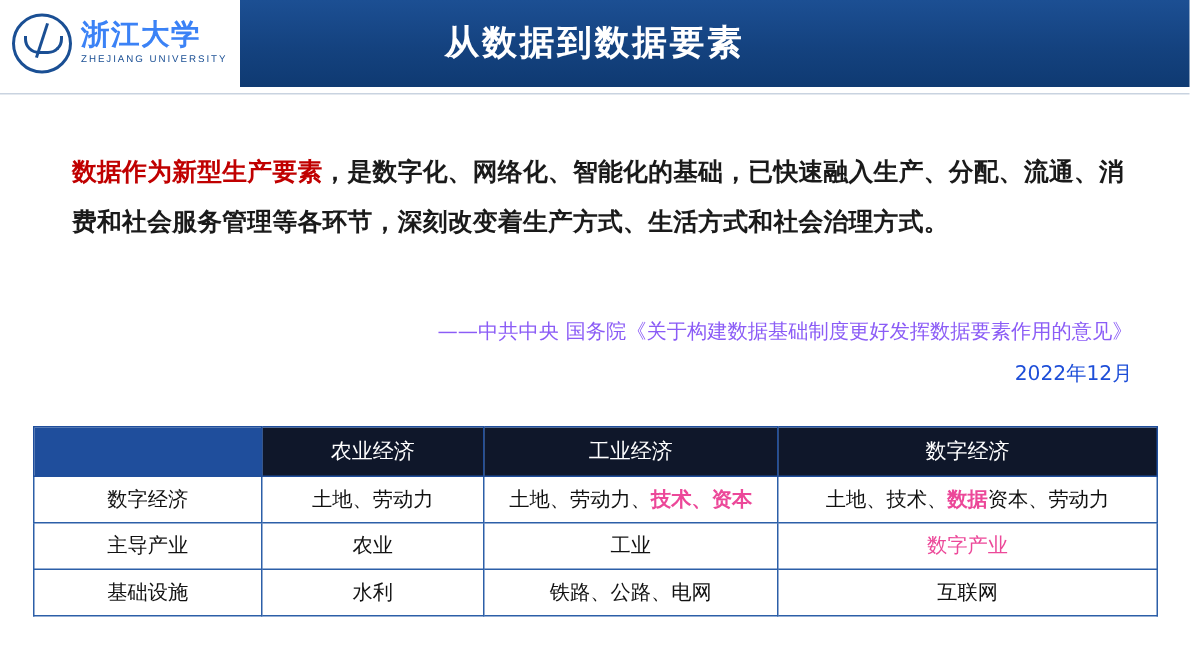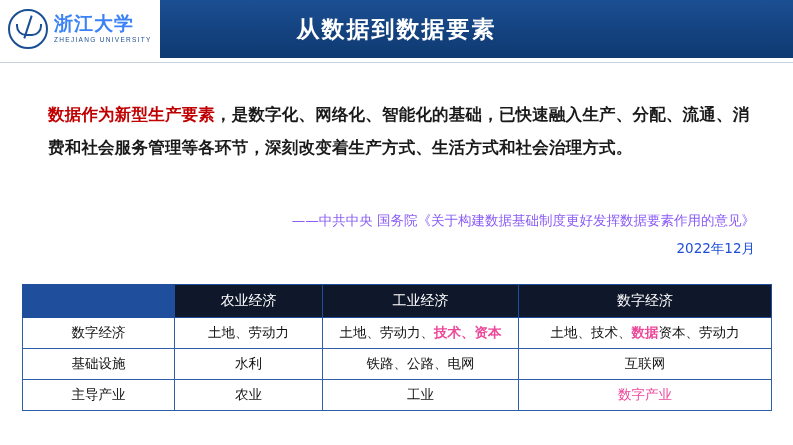--- a/index.html
+++ b/index.html
@@ -229,28 +229,28 @@
         </tr>
       </thead>
       <tbody>
         <tr>
           <td>数字经济</td>
           <td><span>土地、劳动力</span></td>
           <td><span>土地、劳动力、</span><span class="red bold">技术、资本</span></td>
           <td><span>土地、技术、</span><span class="red bold">数据</span><span>资本、劳动力</span></td>
         </tr>
         <tr>
+          <td>主导产业</td>
+          <td><span>农业</span></td>
+          <td><span>工业</span></td>
+          <td><span class="red">数字产业</span></td>
+        </tr>
+        <tr>
           <td>基础设施</td>
           <td><span>水利</span></td>
           <td><span>铁路、公路、电网</span></td>
           <td><span>互联网</span></td>
         </tr>
-        <tr>
-          <td>主导产业</td>
-          <td><span>农业</span></td>
-          <td><span>工业</span></td>
-          <td><span class="red">数字产业</span></td>
-        </tr>
       </tbody>
     </table>
   </div>
 
 </div>
 
 </body></html>

